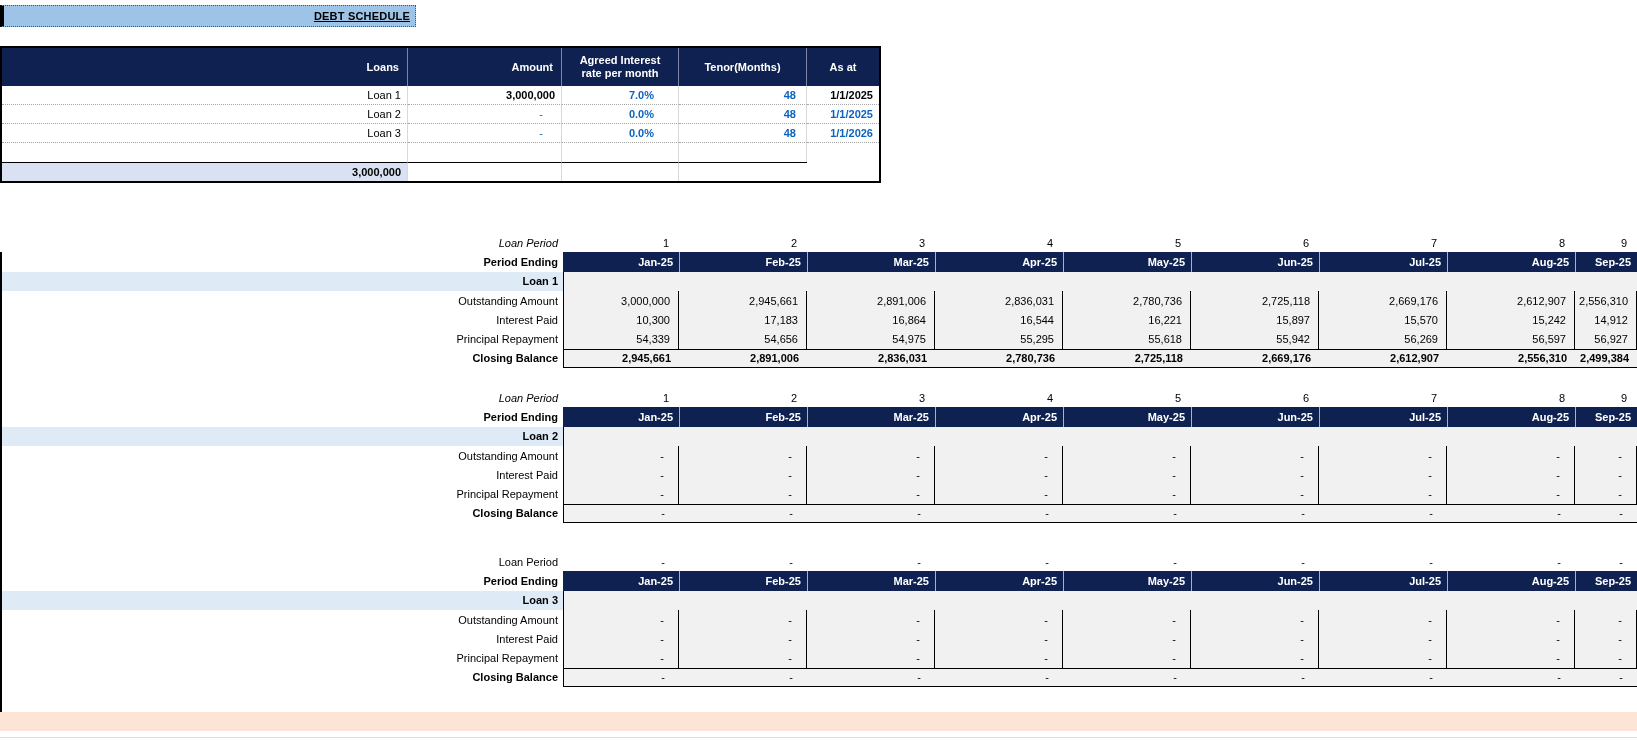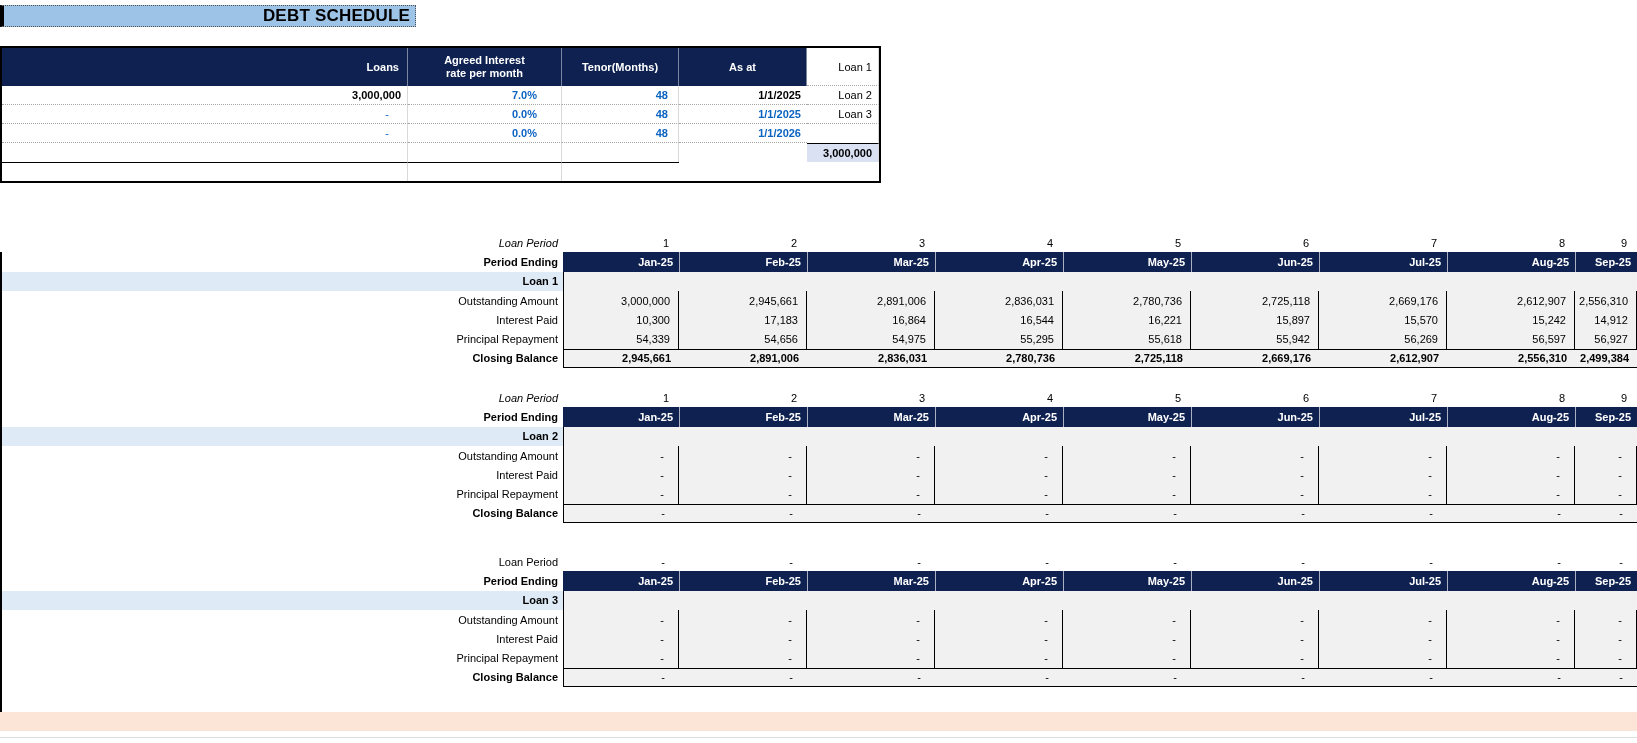--- a/index.html
+++ b/index.html
@@ -3,21 +3,21 @@
 <meta charset="utf-8">
 <style>
   html,body{margin:0;padding:0;background:#fff;}
   #stage{position:relative;width:1637px;height:743px;background:#fff;overflow:hidden;
          font-family:"Liberation Sans","DejaVu Sans",sans-serif;font-size:11px;color:#000;}
 
   
   .title-band{position:absolute;left:0;top:5px;width:406px;height:20px;background:var(--band,#9DC3E6);
     border-top:1px dotted #505050;border-bottom:1px dotted #505050;border-right:1px dotted #505050;
     border-left:4px solid #000;display:flex;align-items:center;justify-content:flex-end;padding-right:5px;}
-  .title-band span{font-weight:bold;font-size:17px;letter-spacing:.2px;}
+  .title-band span{font-weight:bold;font-size:11px;text-decoration:underline;letter-spacing:.2px;}
 
   
   .loans{position:absolute;left:0;top:46px;border:2px solid #000;background:#fff;
     display:grid;grid-template-columns:406px 154px 117px 128px 72px;
     grid-template-rows:38px 19px 19px 19px 19px 19px;}
   .loans .hc{background:var(--navy,#0E2150);color:#fff;font-weight:bold;display:flex;align-items:center;
     border-right:1px solid rgba(255,255,255,.45);line-height:13px;}
   .loans .hc:nth-child(5){border-right:none;}
   .loans .hc.r{justify-content:flex-end;padding-right:8px;}
   .loans .hc.c{justify-content:center;text-align:center;}
@@ -65,20 +65,21 @@
 <body>
 
 <div id="stage" style="--navy: #0E2150; --band: #9DC3E6; --ltblue: #DEEBF7; --lav: #D9E1F2; --gray: #F1F1F1; --peach: #FCE4D6; --link: #0B63C1;">
 
   <div class="title-band">
     <span>DEBT SCHEDULE</span>
   </div>
 
   <div class="loans">
     <div class="hc r">Loans</div>
+    <div class="hc r">Amount</div>
     <div class="hc c">
       <span><span>Agreed Interest</span><br><span>rate per month</span></span>
     </div>
     <div class="hc c">Tenor(Months)</div>
     <div class="hc c">As at</div>
 
     <div class="bc">Loan 1</div>
     <div class="bc bold">3,000,000</div>
     <div class="bc blue pct">7.0%</div>
     <div class="bc blue ten">48</div>

